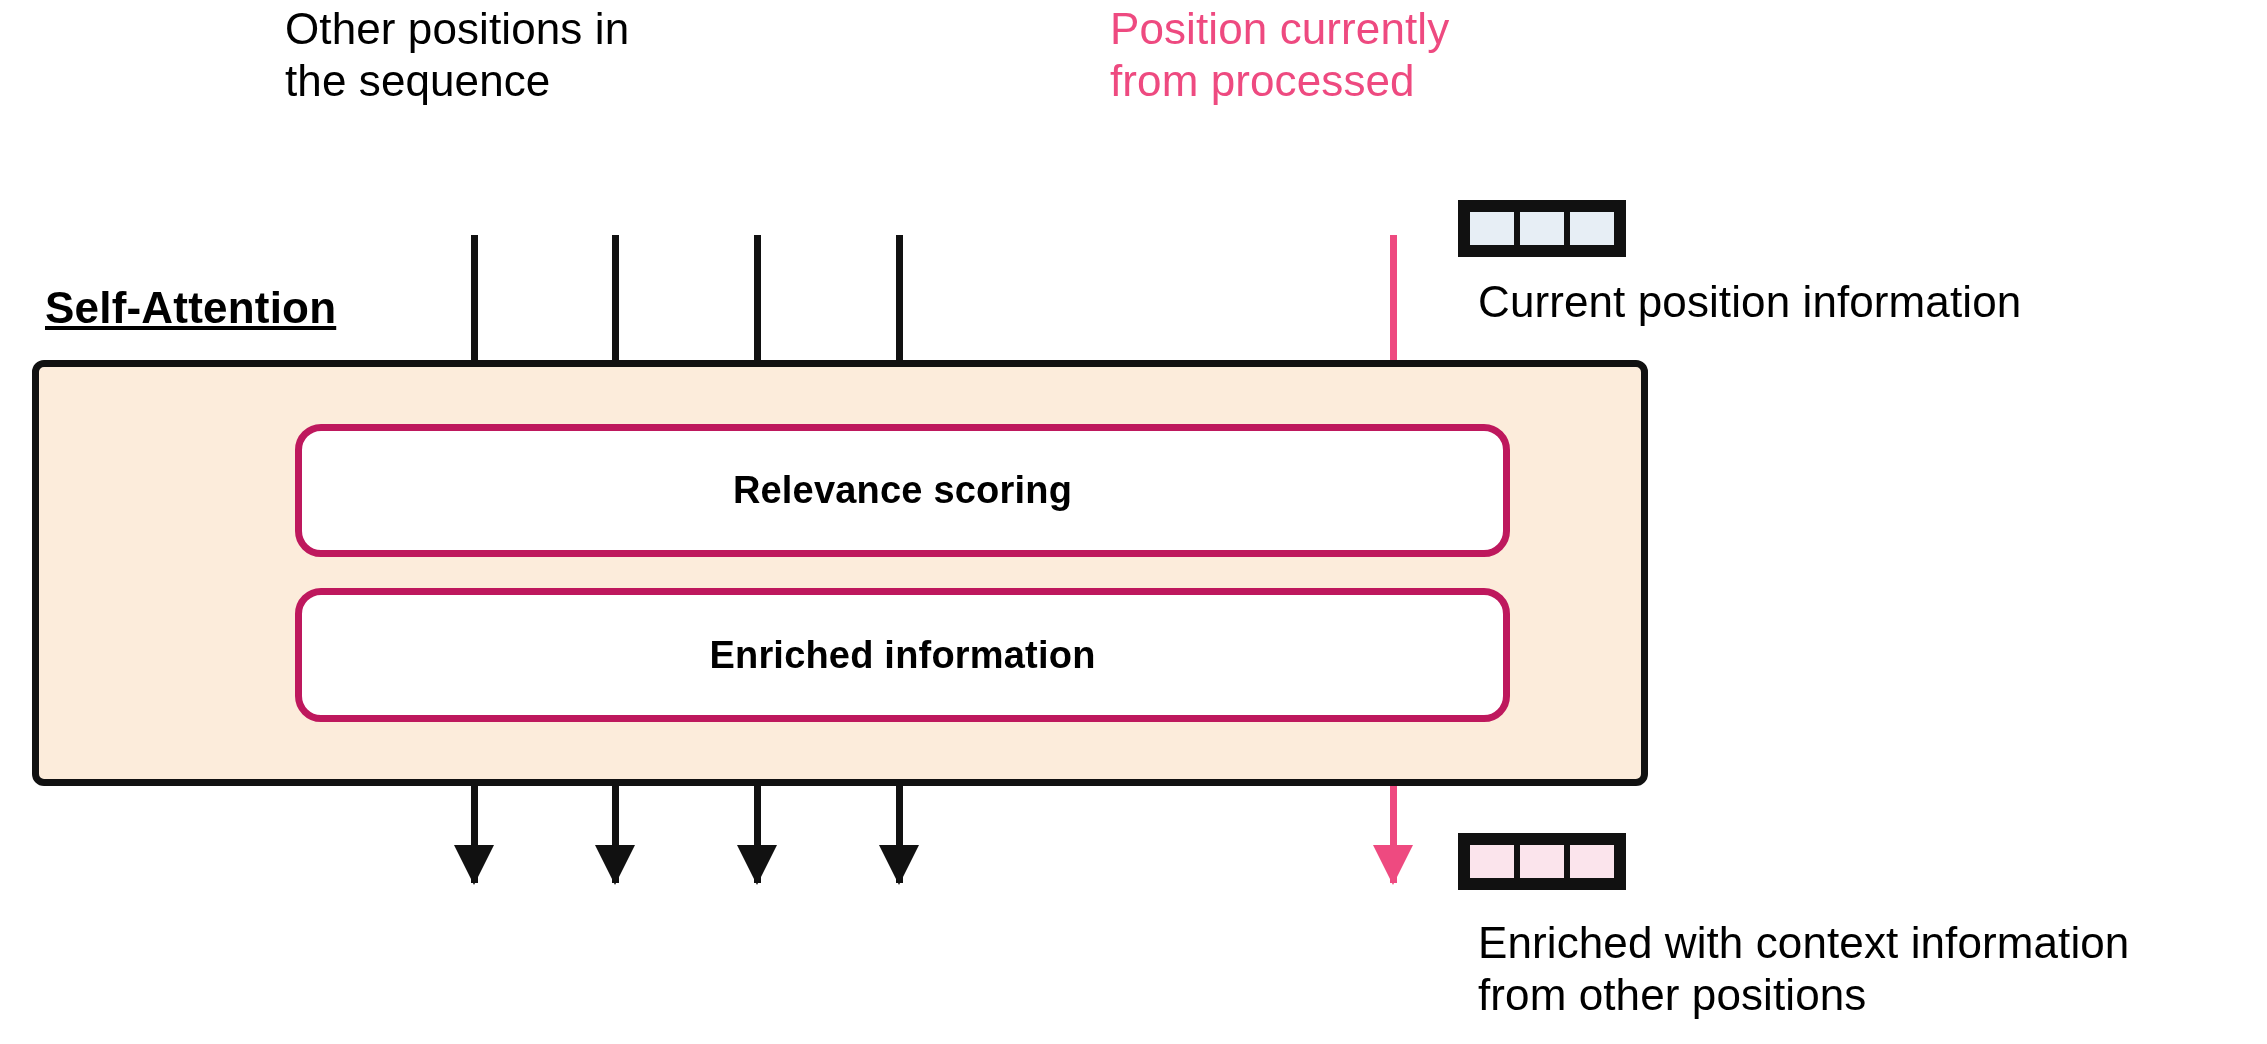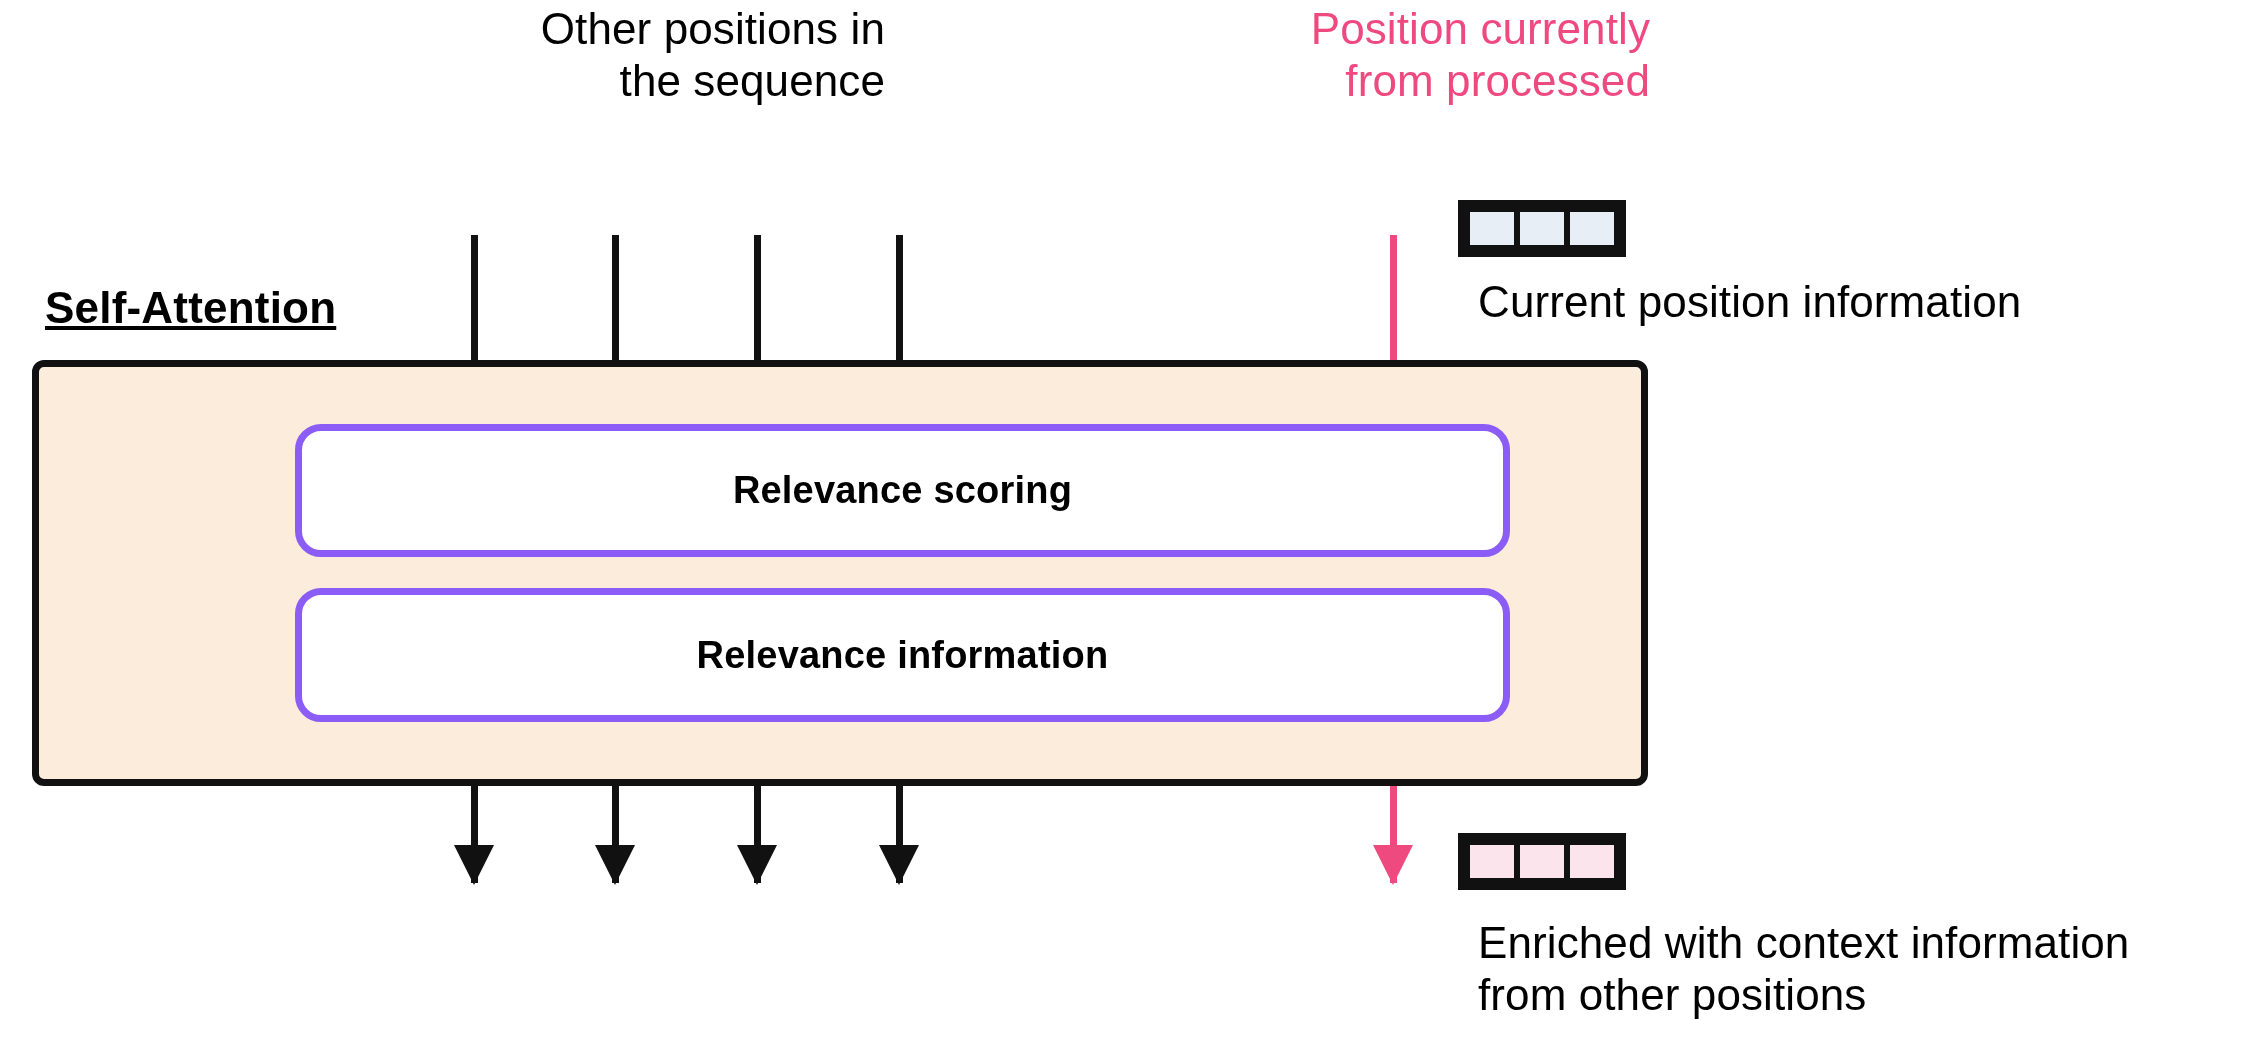--- a/index.html
+++ b/index.html
@@ -17,21 +17,21 @@
     height: 1044px;
     background: #ffffff;
     overflow: hidden;
   }
   .abs { position: absolute; }
 
   
   .caption {
     font-size: 44px;
     line-height: 1.18;
-    text-align: right;
+    text-align: left;
     white-space: pre-line;
     letter-spacing: 0.1px;
   }
   #caption-other {
     left: 285px;
     top: 3px;
     width: 600px;
     color: #000000;
   }
   #caption-current {
@@ -60,21 +60,21 @@
     height: 426px;
     background: #fcecdb;
     border: 7px solid #111111;
     border-radius: 12px;
     box-sizing: border-box;
   }
 
   
   .inner-box {
     background: #ffffff;
-    border: 7px solid #8b5cf6;
+    border: 7px solid #be185d;
     border-radius: 26px;
     box-sizing: border-box;
     display: flex;
     align-items: center;
     justify-content: center;
     font-size: 38px;
     font-weight: bold;
     letter-spacing: 0.2px;
     color: #000000;
   }
@@ -165,21 +165,21 @@
   <div class="abs arrowhead" style="left:737px;"></div>
   <div class="abs arrowhead" style="left:879px;"></div>
   <div class="abs arrowhead pink" style="left:1373px;"></div>
 
   <div class="abs" id="self-attention-label">Self-Attention</div>
 
   <div class="abs" id="self-attention-block"></div>
 
   <div class="abs inner-box" id="box-relevance">Relevance scoring</div>
 
-  <div class="abs inner-box" id="box-combining">Relevance information</div>
+  <div class="abs inner-box" id="box-combining">Enriched information</div>
 
   <div class="abs cells" id="cells-input">
     <div class="cell"></div>
     <div class="cell"></div>
     <div class="cell"></div>
   </div>
 
   <div class="abs side-caption" id="caption-input">Current position information</div>
 
   <div class="abs cells" id="cells-output">

